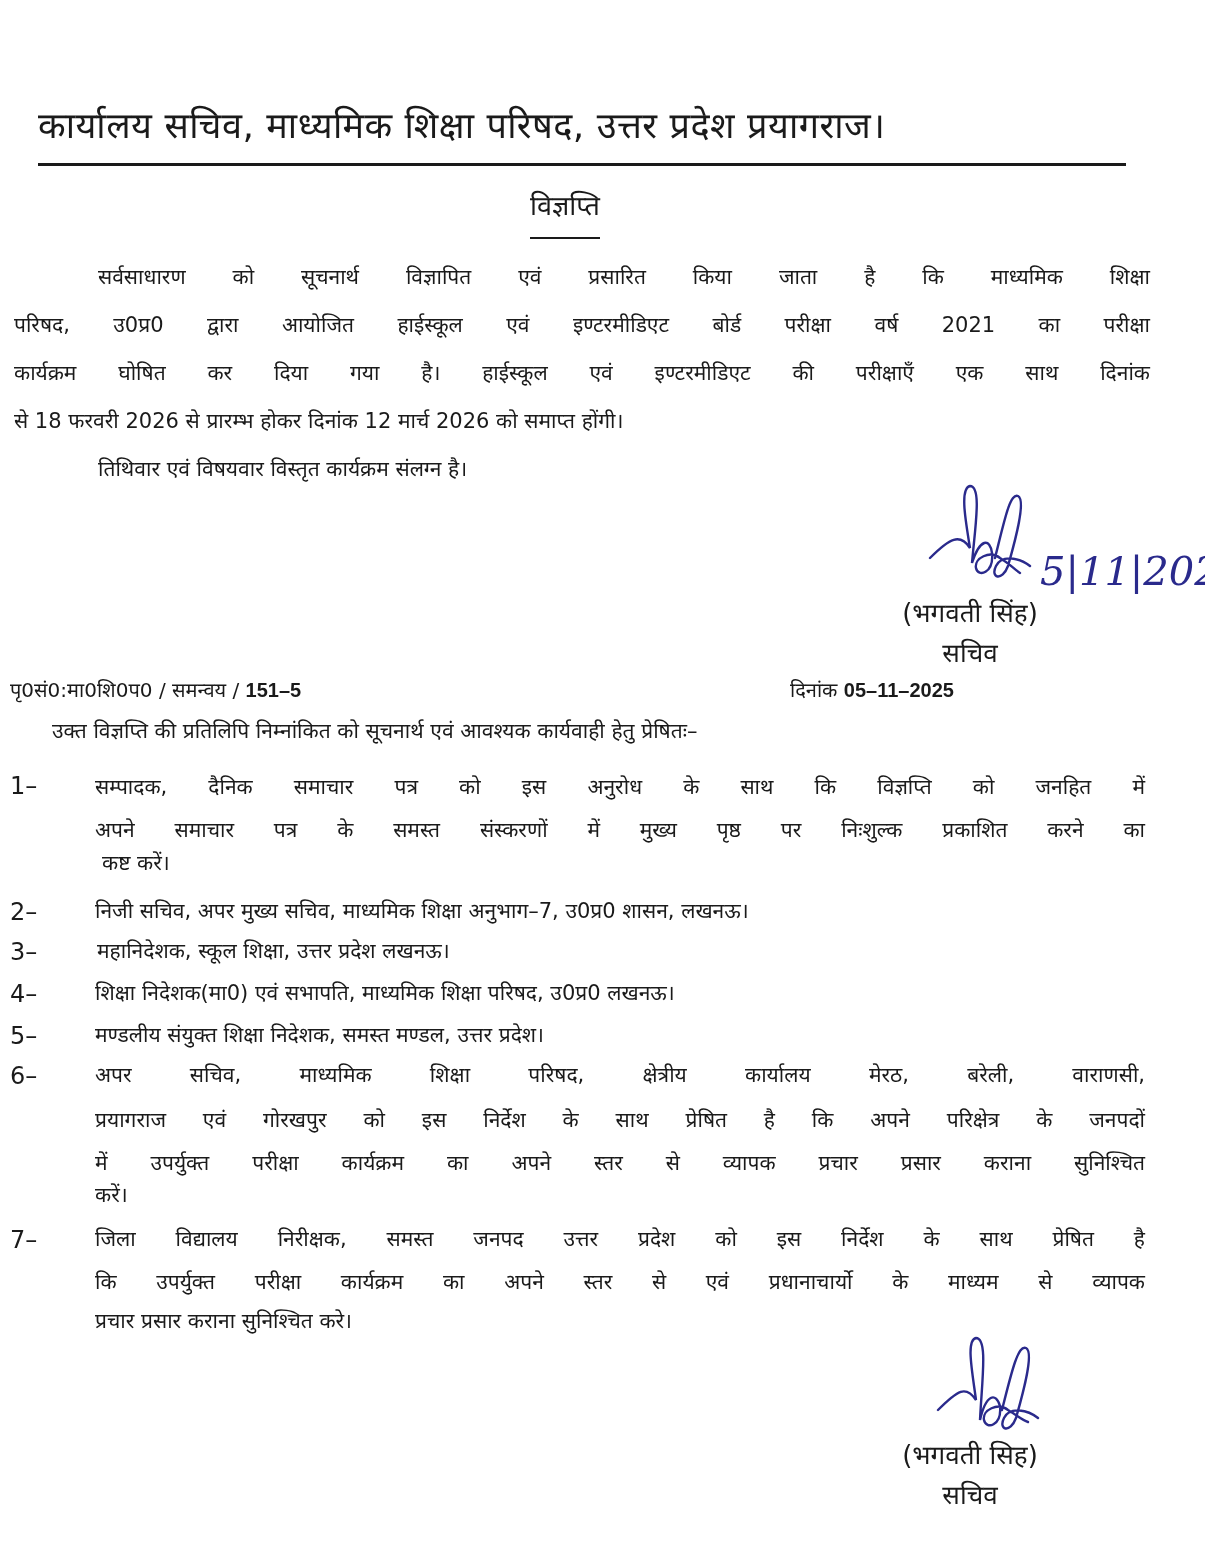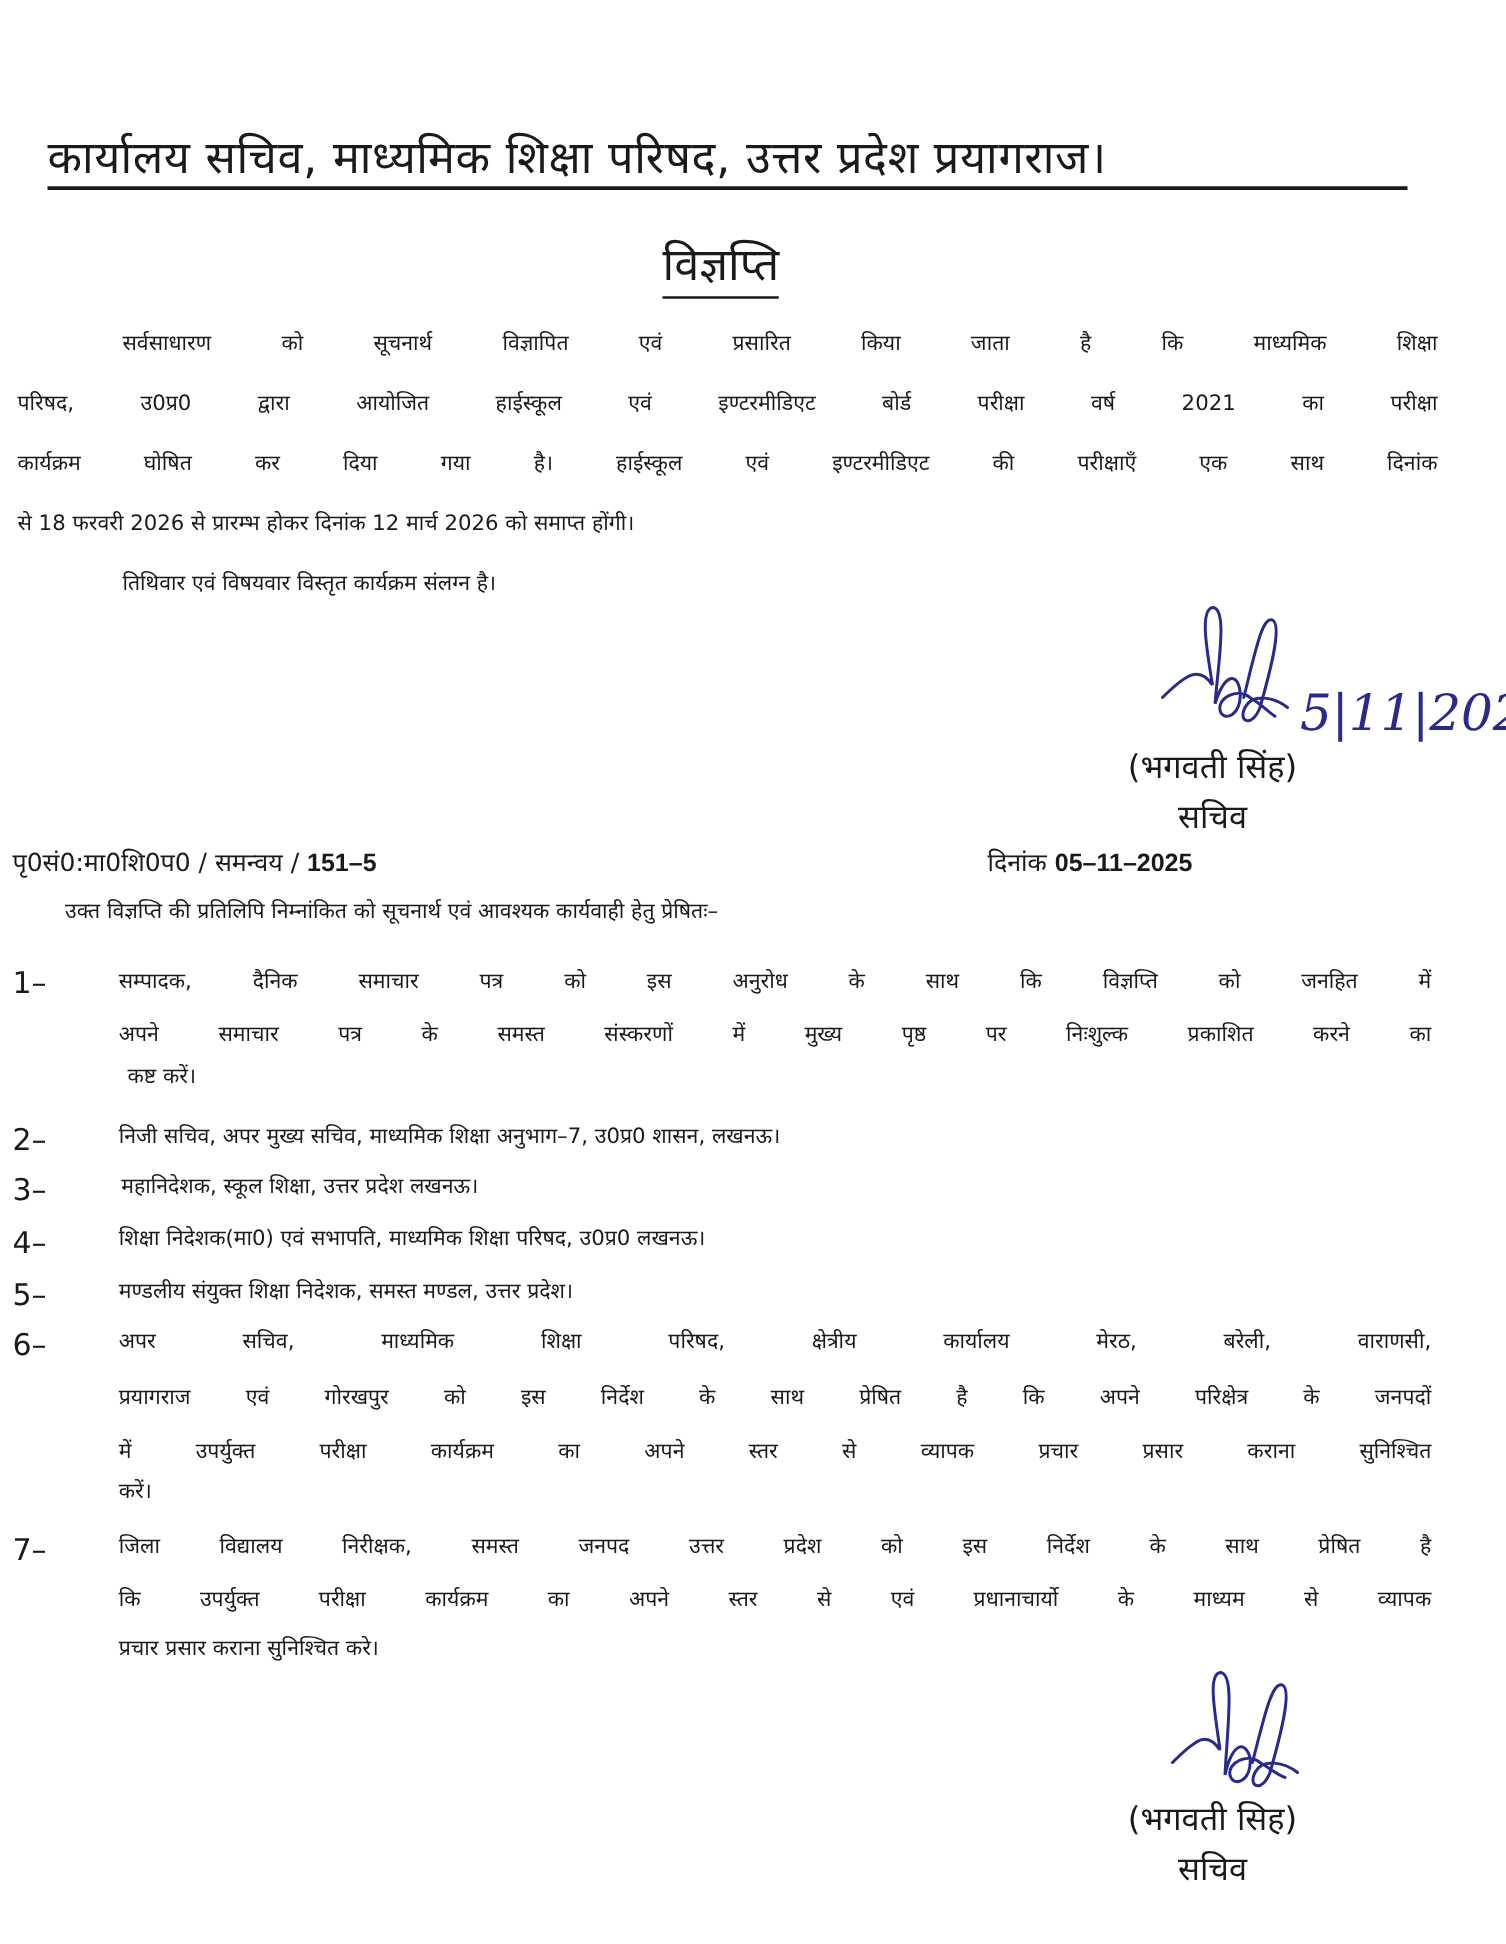--- a/index.html
+++ b/index.html
@@ -5,28 +5,28 @@
   html, body { margin: 0; padding: 0; background: #ffffff; }
   body {
     width: 1205px; height: 1555px; position: relative; overflow: hidden;
     font-family: "DejaVu Sans", "Liberation Sans", sans-serif;
     color: #1a1a1a;
   }
   .abs { position: absolute; white-space: nowrap; }
   .title {
     left: 38px; top: 100px; width: 1088px;
     font-size: 36px; letter-spacing: 0.5px;
-    border-bottom: 3px solid #1a1a1a; padding-bottom: 0;
+    border-bottom: 3px solid #1a1a1a; padding-bottom: 14px;
     transform-origin: left top;
   }
   .subtitle {
-    left: 530px; top: 186px; font-size: 36px;
-    border-bottom: 2px solid #1a1a1a; padding-bottom: 2px;
+    left: 530px; top: 186px; font-size: 27px;
+    border-bottom: 2px solid #1a1a1a; padding-bottom: 14px;
   }
-  .line { position: absolute; font-size: 17px; white-space: nowrap; }
+  .line { position: absolute; font-size: 21px; white-space: nowrap; }
   .justify { text-align: justify; text-align-last: justify; white-space: normal; }
   .sign-block { position: absolute; text-align: center; font-size: 26px; }
   .sig-svg { position: absolute; }
   .ref { font-size: 20px; }
   .ref b { font-family: "Liberation Sans", sans-serif; font-weight: bold; }
   .num { position: absolute; left: 10px; font-size: 24px; }
 </style>
 </head>
 <body>
 

